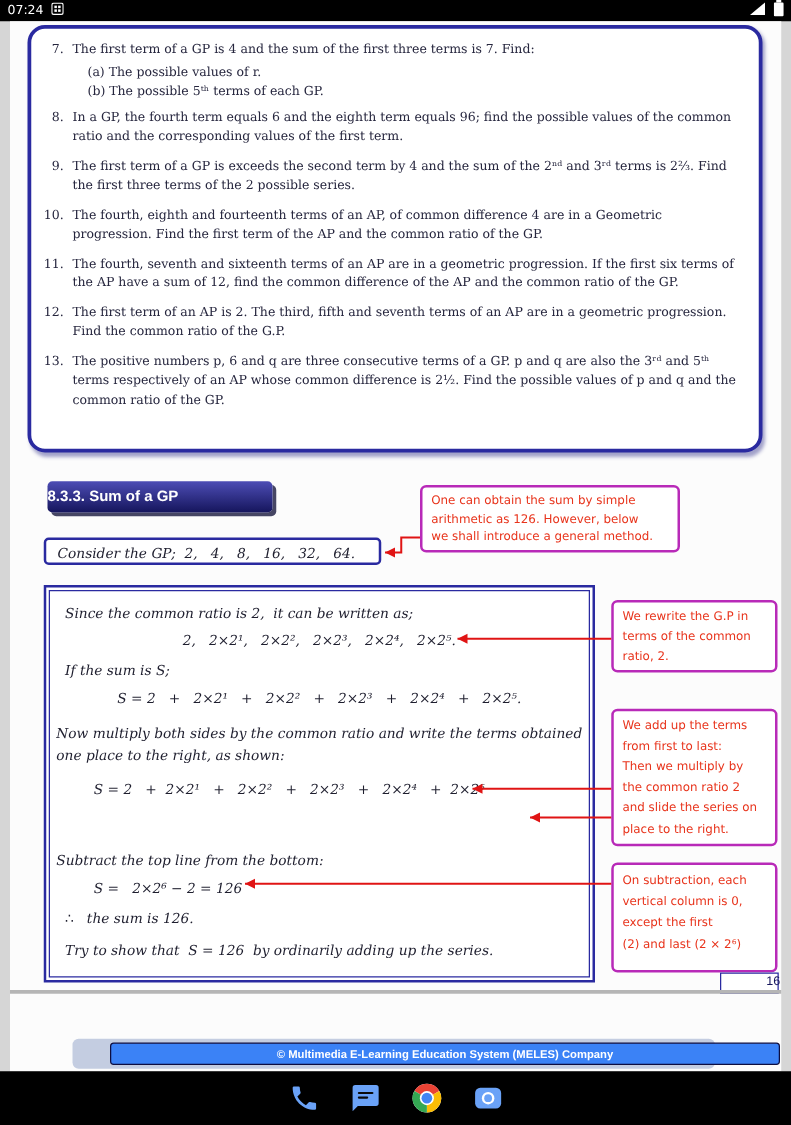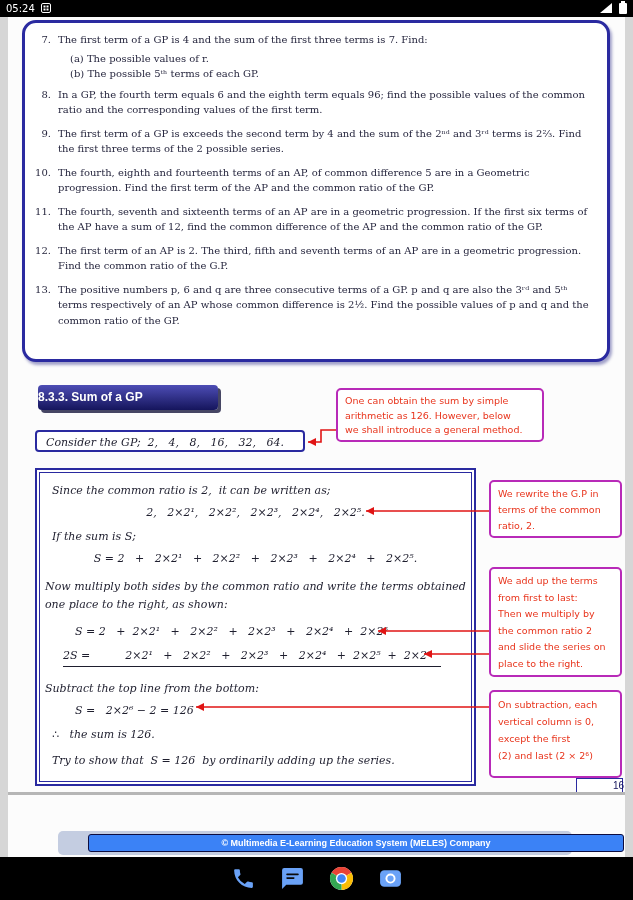--- a/index.html
+++ b/index.html
@@ -63,21 +63,21 @@
   .nav-icon{width:25px;height:25px;display:block;cursor:pointer;}
   
   .arrows{position:absolute;top:0;left:0;width:633px;height:900px;pointer-events:none;z-index:10;}
 </style>
 </head>
 <body>
 
 <div class="screen">
 
   <div class="statusbar">
-    <span>05:24</span>
+    <span>07:24</span>
     <span>
       <svg width="10" height="10">
           <rect x="0.5" y="0.5" width="9" height="9" rx="1.5" fill="none" stroke="#fff"></rect>
           <rect x="2.5" y="2.5" width="2" height="2" fill="#fff"></rect>
           <rect x="5.5" y="2.5" width="2" height="2" fill="#fff"></rect>
           <rect x="2.5" y="5.5" width="2" height="2" fill="#fff"></rect>
           <rect x="5.5" y="5.5" width="2" height="2" fill="#fff"></rect>
         </svg>
     </span>
     <span class="spacer"></span>
@@ -112,21 +112,21 @@
     <div class="problem">
       <span class="pnum">8.</span>
       <span class="ptext">In a GP, the fourth term equals 6 and the eighth term equals 96; find the possible values of the common ratio and the corresponding values of the first term.</span>
     </div>
     <div class="problem">
       <span class="pnum">9.</span>
       <span class="ptext">The first term of a GP is exceeds the second term by 4 and the sum of the 2ⁿᵈ and 3ʳᵈ terms is 2⅔. Find the first three terms of the 2 possible series.</span>
     </div>
     <div class="problem">
       <span class="pnum">10.</span>
-      <span class="ptext">The fourth, eighth and fourteenth terms of an AP, of common difference 5 are in a Geometric progression. Find the first term of the AP and the common ratio of the GP.</span>
+      <span class="ptext">The fourth, eighth and fourteenth terms of an AP, of common difference 4 are in a Geometric progression. Find the first term of the AP and the common ratio of the GP.</span>
     </div>
     <div class="problem">
       <span class="pnum">11.</span>
       <span class="ptext">The fourth, seventh and sixteenth terms of an AP are in a geometric progression. If the first six terms of the AP have a sum of 12, find the common difference of the AP and the common ratio of the GP.</span>
     </div>
     <div class="problem">
       <span class="pnum">12.</span>
       <span class="ptext">The first term of an AP is 2. The third, fifth and seventh terms of an AP are in a geometric progression. Find the common ratio of the G.P.</span>
     </div>
     <div class="problem">
@@ -145,21 +145,20 @@
 
   <div class="main-box">
     <div class="main-inner"></div>
     <div class="d" style="top:14px;left:15px">Since the common ratio is 2,  it can be written as;</div>
     <div class="d c" style="top:36px">2,   2×2¹,   2×2²,   2×2³,   2×2⁴,   2×2⁵.</div>
     <div class="d" style="top:60px;left:15px">If the sum is S;</div>
     <div class="d c" style="top:82px">S = 2   +   2×2¹   +   2×2²   +   2×2³   +   2×2⁴   +   2×2⁵.</div>
     <div class="d" style="top:110px;left:8px">Now multiply both sides by the common ratio and write the terms obtained</div>
     <div class="d" style="top:128px;left:8px">one place to the right, as shown:</div>
     <div class="d" style="top:155px;left:38px">S = 2   +  2×2¹   +   2×2²   +   2×2³   +   2×2⁴   +  2×2⁵</div>
-    <div class="d ul" style="top:179px;left:26px">2S =          2×2¹   +   2×2²   +   2×2³   +   2×2⁴   +  2×2⁵  +  2×2⁶</div>
     <div class="d" style="top:212px;left:8px">Subtract the top line from the bottom:</div>
     <div class="d" style="top:234px;left:38px">S =   2×2⁶ − 2 = 126</div>
     <div class="d" style="top:258px;left:15px">∴   the sum is 126.</div>
     <div class="d" style="top:284px;left:15px">Try to show that  S = 126  by ordinarily adding up the series.</div>
   </div>
 
   <div class="annot annot-r1">We rewrite the G.P in
 terms of the common
 ratio, 2.</div>
   <div class="annot annot-r2">We add up the terms

